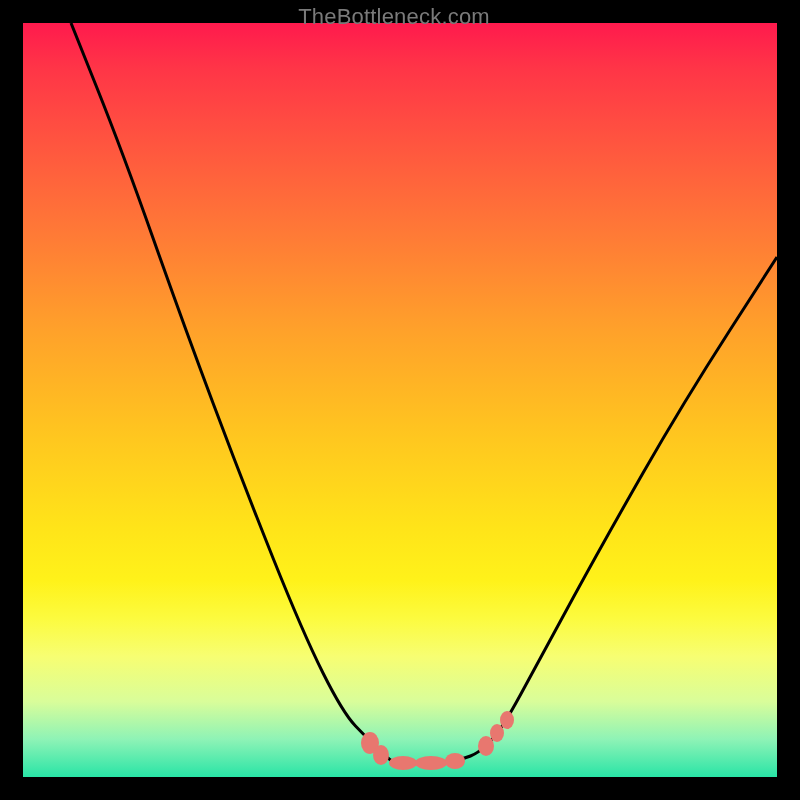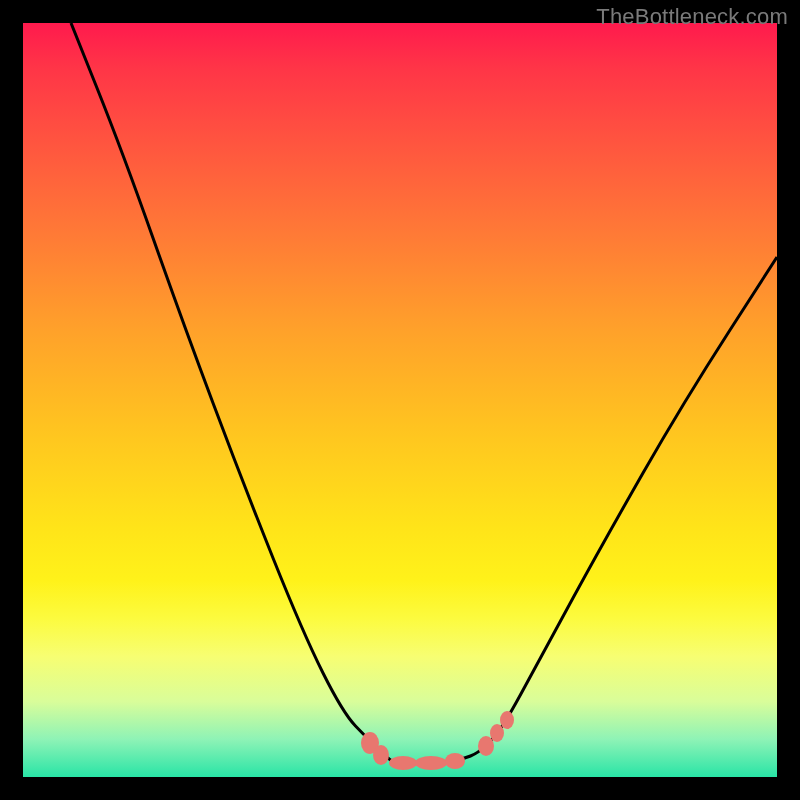--- a/index.html
+++ b/index.html
@@ -32,21 +32,21 @@
       #d9fd9a 90%,
       #8ef3b6 95%,
       #29e4a6 100%
     );
   }
   .watermark {
     position: absolute;
     top: 4px;
     left: 0;
     width: 800px;
-    text-align: right;
+    text-align: center;
     padding-right: 12px;
     box-sizing: border-box;
     color: #7a7a7a;
     font-size: 22px;
     font-weight: 500;
     letter-spacing: 0.2px;
     z-index: 5;
   }
   svg.curve {
     position: absolute;

